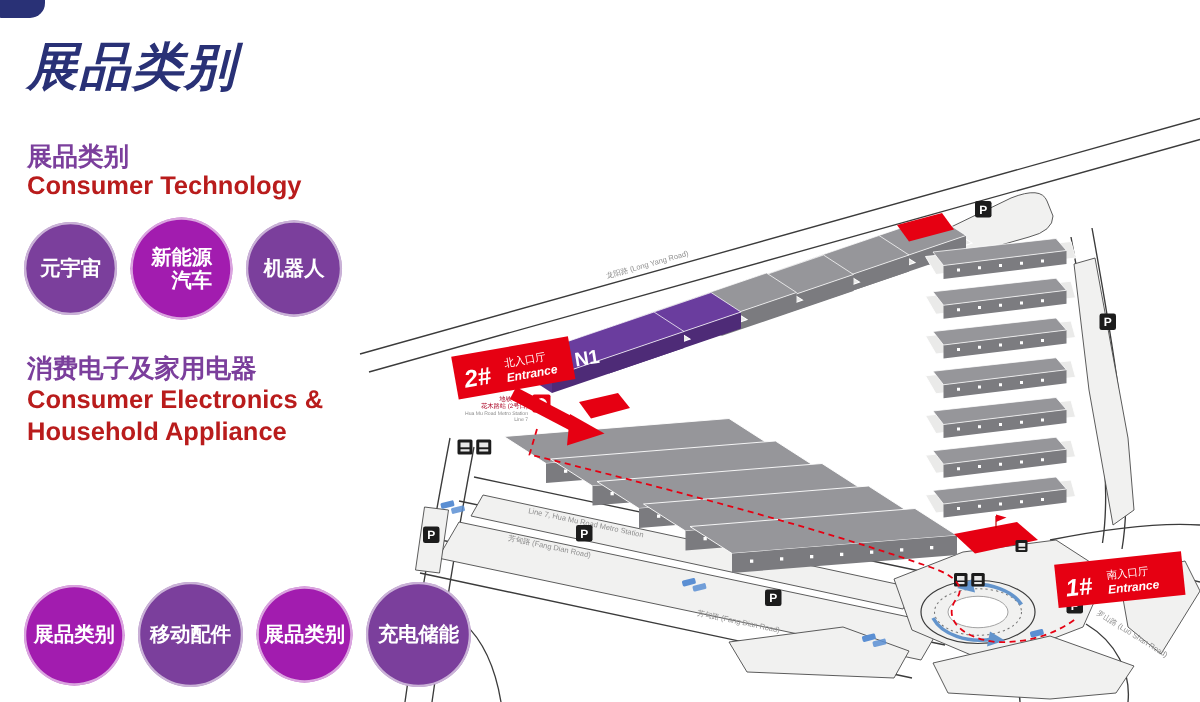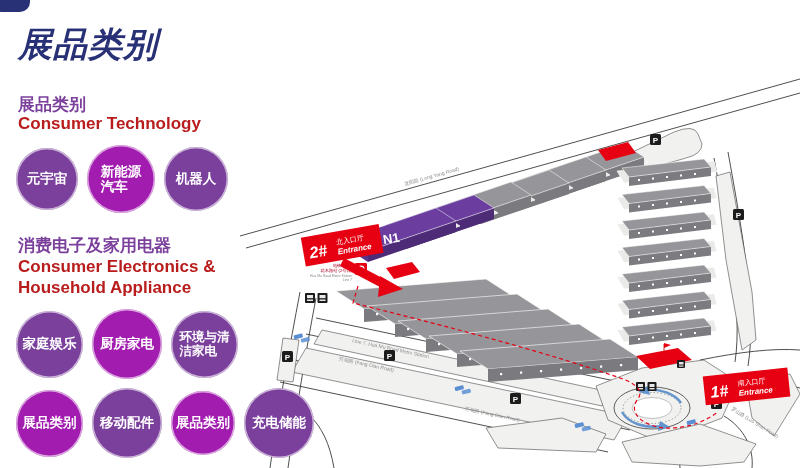--- a/index.html
+++ b/index.html
@@ -8,21 +8,21 @@
   .stage{position:absolute;inset:0;width:800px;height:468px;}
   .corner-accent{position:absolute;left:-8px;top:-10px;width:38px;height:22px;
        background:#293176;border-radius:10px;}
   .page-title{position:absolute;left:18px;top:22px;font-size:34px;font-weight:900;
        color:#293176;letter-spacing:1px;font-style:italic;}
   .sec-zh{position:absolute;left:18px;font-size:17px;font-weight:800;color:#7b3f9c;}
   .sec-en{position:absolute;left:18px;font-size:17px;font-weight:800;color:#b91c1c;
        line-height:21px;white-space:pre-line;}
   .bubble-row{position:absolute;left:16px;display:flex;align-items:center;gap:9px;}
   .bubble{width:67px;height:67px;border-radius:50%;display:flex;align-items:center;
-       justify-content:center;text-align:left;color:#fff;font-weight:800;
+       justify-content:center;text-align:right;color:#fff;font-weight:800;
        font-size:13.5px;line-height:1.12;white-space:pre-line;
        box-shadow:0 0 0 1.5px rgba(255,255,255,.6) inset;}
   .c-purple{background:#7b3f9c;}
   .c-navy{background:#a21caf;}
   svg{position:absolute;left:0;top:0;}
   svg text{font-family:"Liberation Sans","DejaVu Sans",sans-serif;}
   .hall-label{fill:#fff;font-weight:800;font-size:13px;}
   .p-text{fill:#fff;font-weight:800;font-size:8px;}
   .roadname{fill:#8f8f8f;font-size:5px;}
   .ent-num{fill:#fff;font-weight:900;font-style:italic;font-size:16px;}
@@ -399,26 +399,20 @@
     <div class="bubble c-purple" style="width:62px;height:62px">元宇宙</div>
     <div class="bubble c-navy" style="width:68px;height:68px">新能源
 汽车</div>
     <div class="bubble c-purple" style="width:64px;height:64px">机器人</div>
   </div>
 
   <div class="sec-zh" style="top:234px">消费电子及家用电器</div>
   <div class="sec-en" style="top:256px">Consumer Electronics &amp;
 Household Appliance</div>
 
-  <div class="bubble-row" style="top:309px">
-    <div class="bubble c-purple">家庭娱乐</div>
-    <div class="bubble c-navy" style="width:70px;height:70px">厨房家电</div>
-    <div class="bubble c-purple" style="font-size:12.5px">环境与清
-洁家电</div>
-  </div>
 
   <div class="bubble-row" style="top:388px">
     <div class="bubble c-navy">展品类别</div>
     <div class="bubble c-purple" style="width:70px;height:70px">移动配件</div>
     <div class="bubble c-navy" style="width:64px;height:64px">展品类别</div>
     <div class="bubble c-purple" style="width:70px;height:70px">充电储能</div>
   </div>
 
 </div>
 

